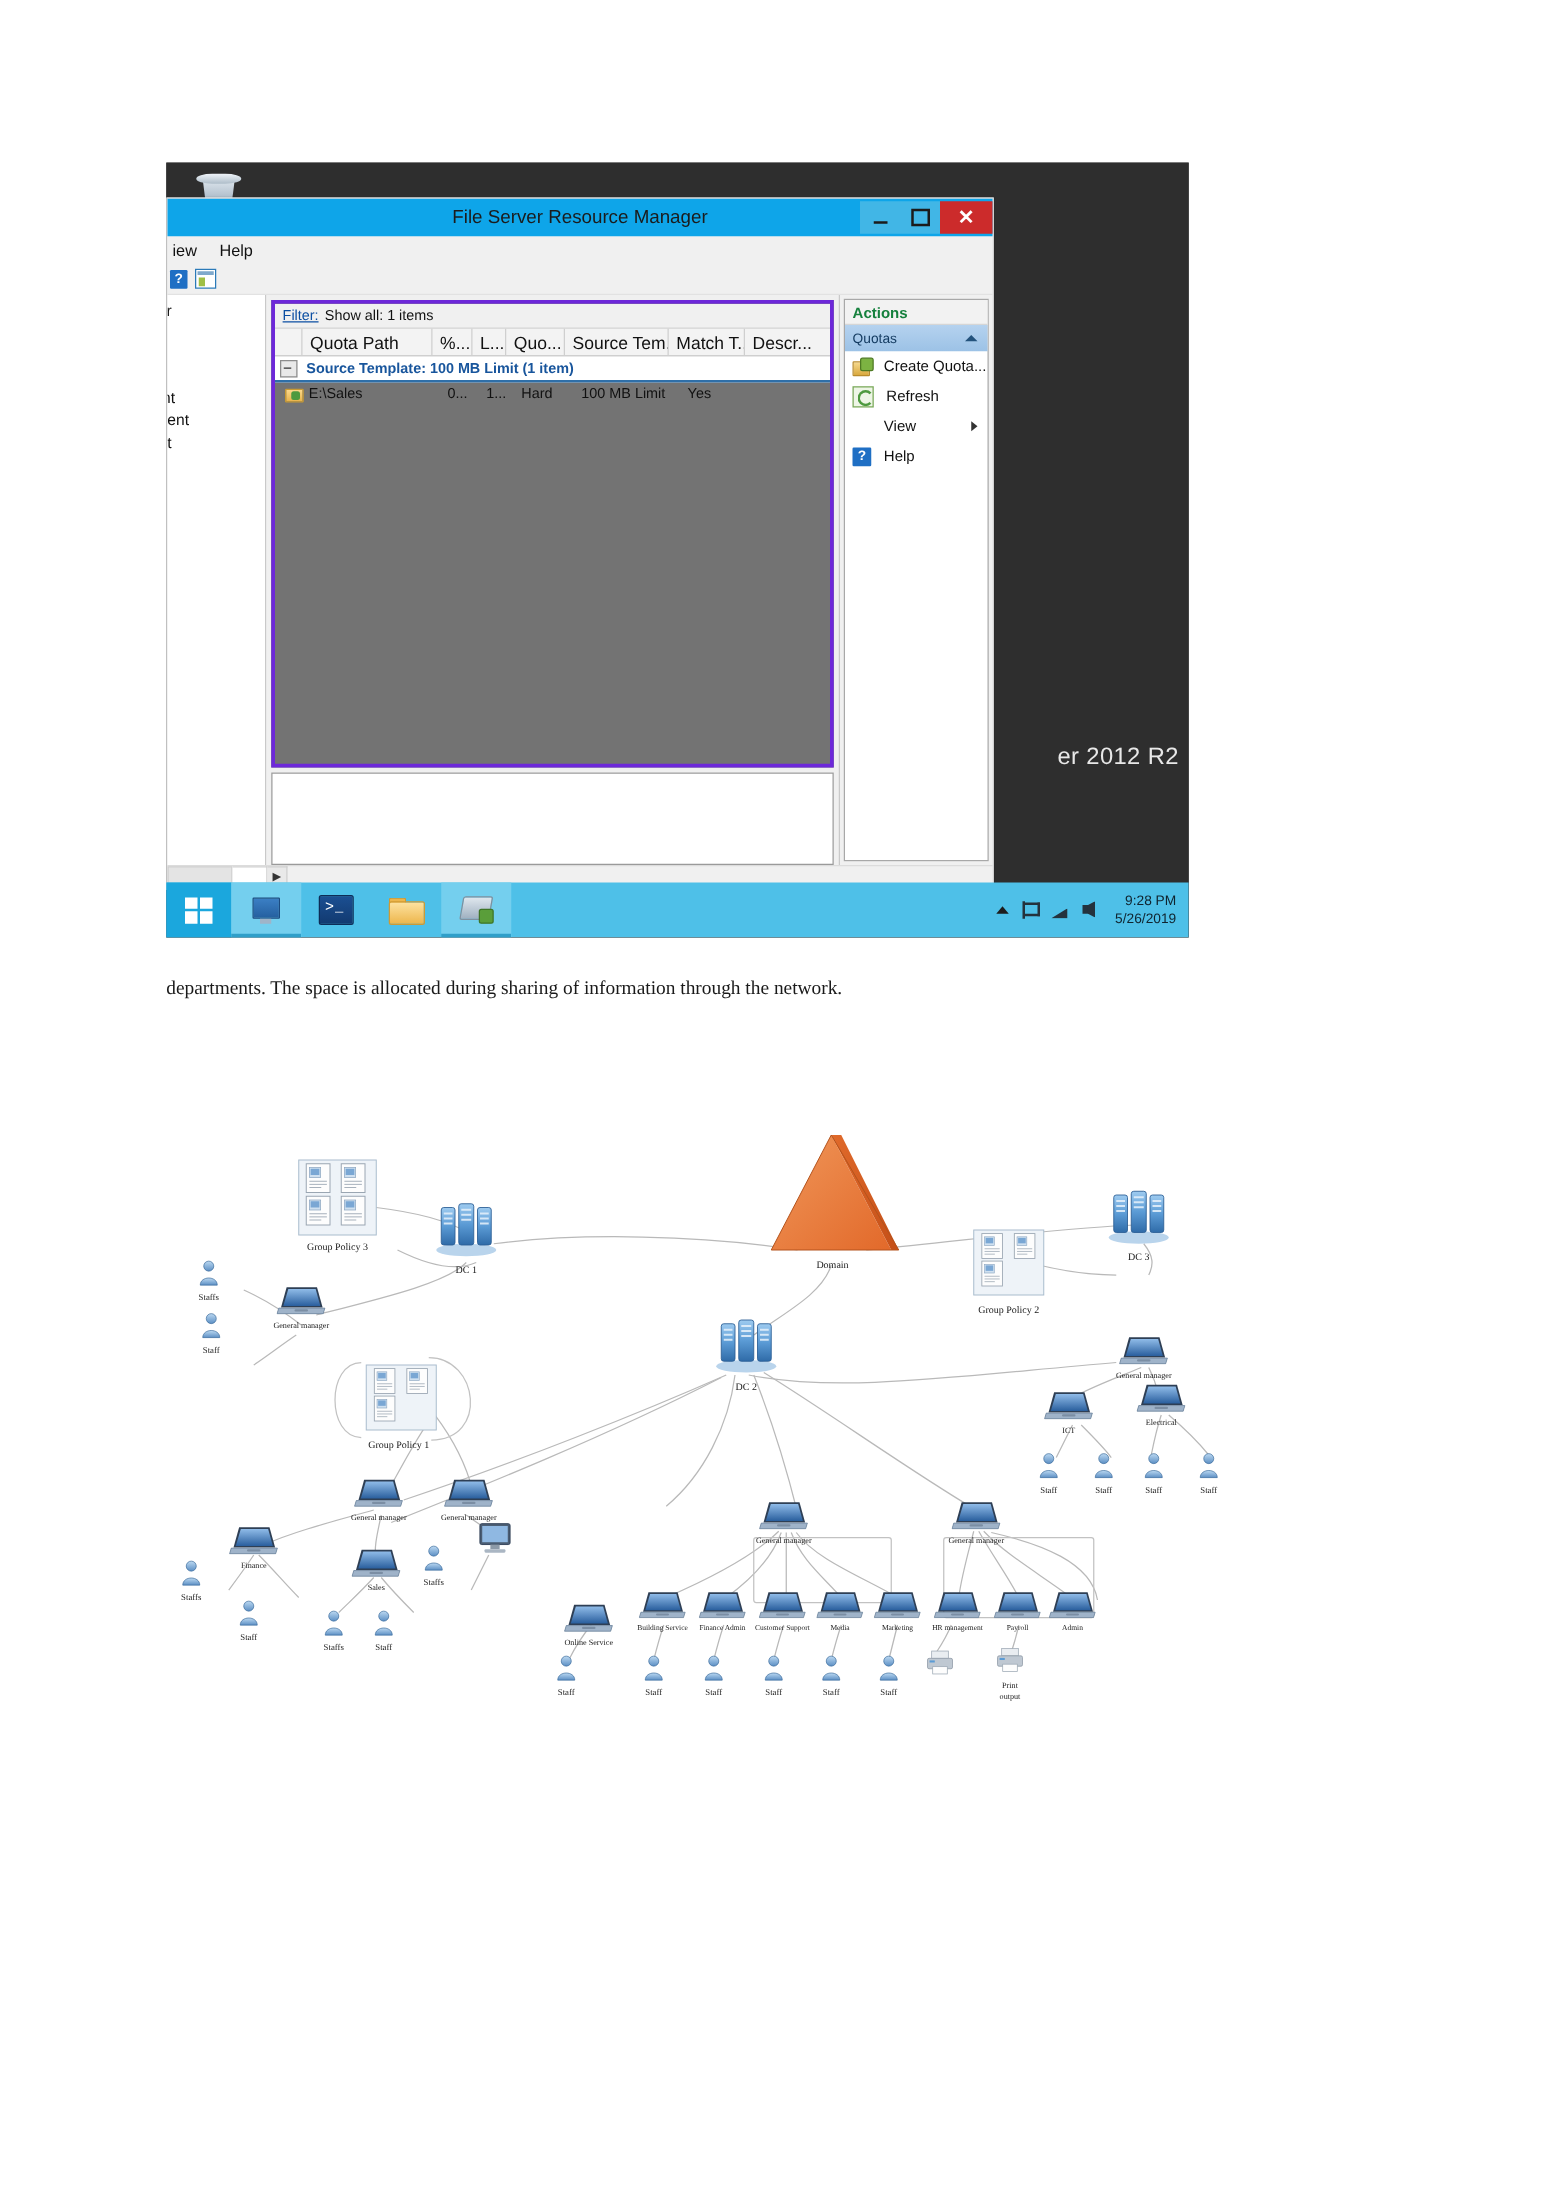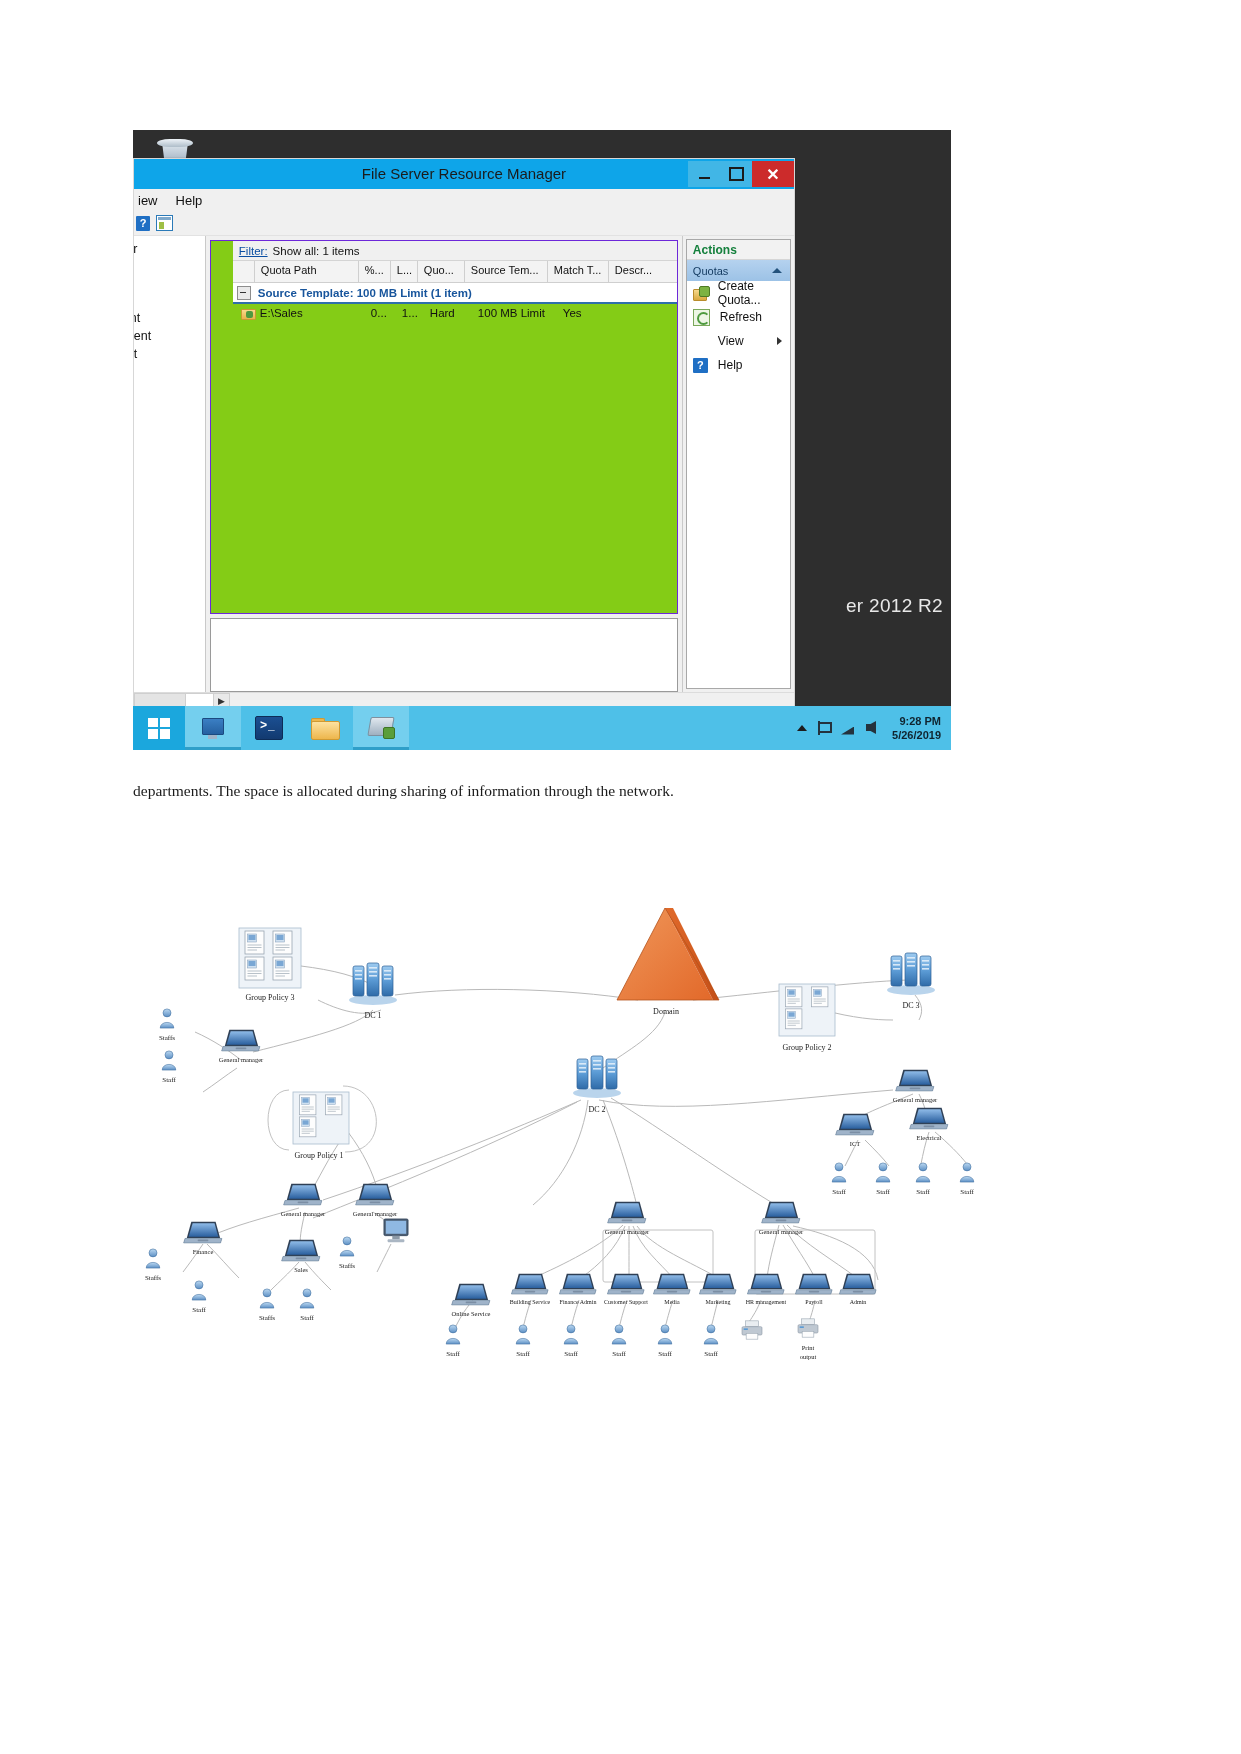--- a/index.html
+++ b/index.html
@@ -32,24 +32,24 @@
   .toolbar{height:24px;background:#f0f0f0;display:flex;align-items:center;gap:6px;padding-left:2px;border-bottom:1px solid #e2e2e2;}
   .tb-help{width:14px;height:15px;background:#1f6fc4;color:#fff;font-size:11px;font-weight:bold;display:flex;align-items:center;justify-content:center;border-radius:1px;}
   .tb-pane{width:17px;height:16px;border:1px solid #2b7ab8;background:#fff;position:relative;box-sizing:border-box;}
   .tb-pane:before{content:"";position:absolute;left:1px;top:1px;right:1px;height:3px;background:#7fa9cc;}
   .tb-pane:after{content:"";position:absolute;left:2px;top:6px;width:5px;height:7px;background:#9fbf45;}
 
   .body-row{display:flex;height:456px;}
   .tree{width:95px;background:#fff;border-right:1px solid #c9c9c9;position:relative;overflow:hidden;font-size:12.5px;color:#111;}
   .tree .ti{position:absolute;white-space:nowrap;left:-87px;}
   .center{flex:1;background:#f0f0f0;padding:4px 4px 0 4px;box-sizing:border-box;display:flex;flex-direction:column;}
-  .listpane{background:#84cc16;border:1px solid #6d28d9;flex:1;display:flex;flex-direction:column;overflow:hidden;padding-left:22px;}
+  .listpane{background:#737373;border:3px solid #6d28d9;flex:1;display:flex;flex-direction:column;overflow:hidden;}
   .filterbar{height:19px;background:#f0f0f0;border-bottom:1px solid #d4d4d4;display:flex;align-items:center;padding-left:6px;font-size:11.5px;color:#111;gap:5px;}
   .filterbar .flink{color:#0b4ea2;text-decoration:underline;}
-  .hdr{height:21px;background:#f3f3f3;border-bottom:1px solid #cfcfcf;display:flex;font-size:11px;color:#111;}
+  .hdr{height:21px;background:#f3f3f3;border-bottom:1px solid #cfcfcf;display:flex;font-size:14px;color:#111;}
   .hc{border-right:1px solid #cfcfcf;padding:3px 5px 0 6px;box-sizing:border-box;overflow:hidden;white-space:nowrap;}
   .grp{height:19px;background:#fff;display:flex;align-items:center;border-bottom:2px solid #2f6fa8;font-size:11.5px;}
   .expander{width:12px;height:12px;border:1px solid #8d8d8d;background:#e9e9e9;margin-left:4px;margin-right:7px;position:relative;}
   .expander:before{content:"";position:absolute;left:2px;top:5px;width:6px;height:1px;background:#333;}
   .grp b{color:#18559c;font-weight:bold;}
   .drow{height:18px;display:flex;align-items:center;font-size:11.5px;color:#111;}
   .dc{overflow:hidden;white-space:nowrap;box-sizing:border-box;padding-left:6px;}
   .folder-ic{width:14px;height:12px;margin-left:8px;margin-right:5px;position:relative;flex:none;}
   .folder-ic:before{content:"";position:absolute;left:0;top:2px;width:13px;height:9px;background:linear-gradient(180deg,#fbd88a,#e8b44c);border:1px solid #c89a33;border-radius:1px;}
   .folder-ic:after{content:"";position:absolute;left:5px;top:4px;width:7px;height:7px;background:#4e9a3f;border-radius:2px;}
@@ -69,21 +69,21 @@
   .ic-refresh{border:1px solid #7aa85a;background:#eef6e6;}
   .ic-refresh:before{content:"";position:absolute;left:3px;top:2px;width:9px;height:9px;border:2px solid #4e9a3f;border-radius:50%;border-right-color:transparent;}
   .ic-help{background:#1f6fc4;color:#fff;font-size:11px;font-weight:bold;display:flex;align-items:center;justify-content:center;border-radius:1px;}
 
   .statusrow{height:16px;background:#f0f0f0;display:flex;align-items:stretch;border-top:1px solid #dcdcdc;}
   .sb-left{width:52px;background:#e4e4e4;border:1px solid #cfcfcf;box-sizing:border-box;}
   .sb-mid{width:28px;background:#fff;border:1px solid #cfcfcf;border-left:0;box-sizing:border-box;}
   .sb-right{width:16px;background:#e9e9e9;border:1px solid #cfcfcf;border-left:0;box-sizing:border-box;display:flex;align-items:center;justify-content:center;font-size:9px;color:#333;}
 
   
-  .taskbar{position:absolute;left:0;bottom:0;width:818px;height:44px;background:#4ec0e8;display:flex;align-items:center;font-weight:bold;}
+  .taskbar{position:absolute;left:0;bottom:0;width:818px;height:44px;background:#4ec0e8;display:flex;align-items:center;}
   .tb-start{width:52px;height:44px;background:#1ba7dd;display:flex;align-items:center;justify-content:center;}
   .winlogo{width:22px;height:21px;display:grid;grid-template-columns:1fr 1fr;grid-template-rows:1fr 1fr;gap:2px;}
   .winlogo i{background:#fff;display:block;}
   .tb-app{width:56px;height:44px;display:flex;align-items:center;justify-content:center;position:relative;}
   .tb-app.active{background:#74cfee;box-shadow:inset 0 -3px 0 #2f9fc9;}
   .sm-mon{width:26px;height:22px;position:relative;}
   .sm-mon i{position:absolute;left:2px;top:1px;width:20px;height:15px;background:linear-gradient(180deg,#3b7fc4,#2560a0);border:1px solid #1b4a80;border-radius:1px;}
   .sm-mon b{position:absolute;left:8px;bottom:0;width:9px;height:4px;background:#9fb4c8;}
   .ps{width:26px;height:22px;background:linear-gradient(180deg,#1b4f92,#123a70);border:1px solid #0d2c57;border-radius:2px;position:relative;}
   .ps:before{content:">";position:absolute;left:4px;top:2px;color:#fff;font-family:"Liberation Mono",monospace;font-size:12px;}

